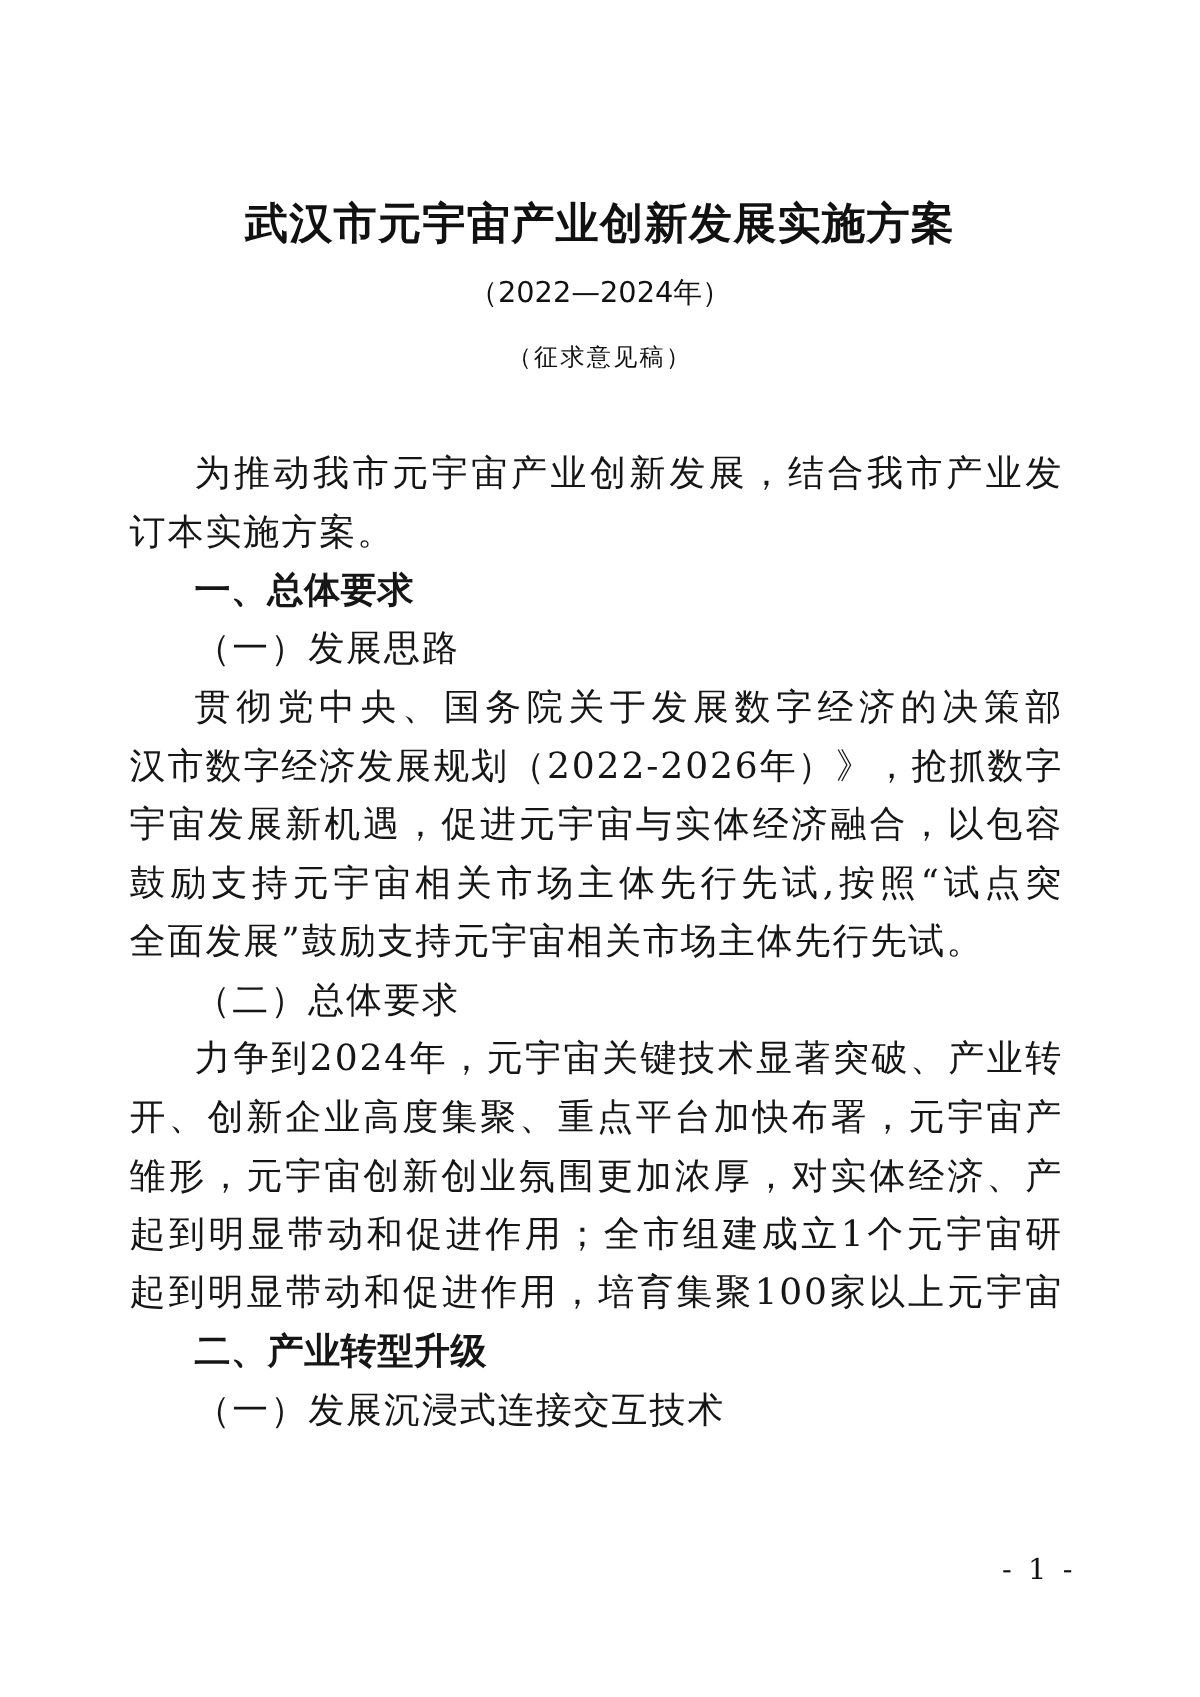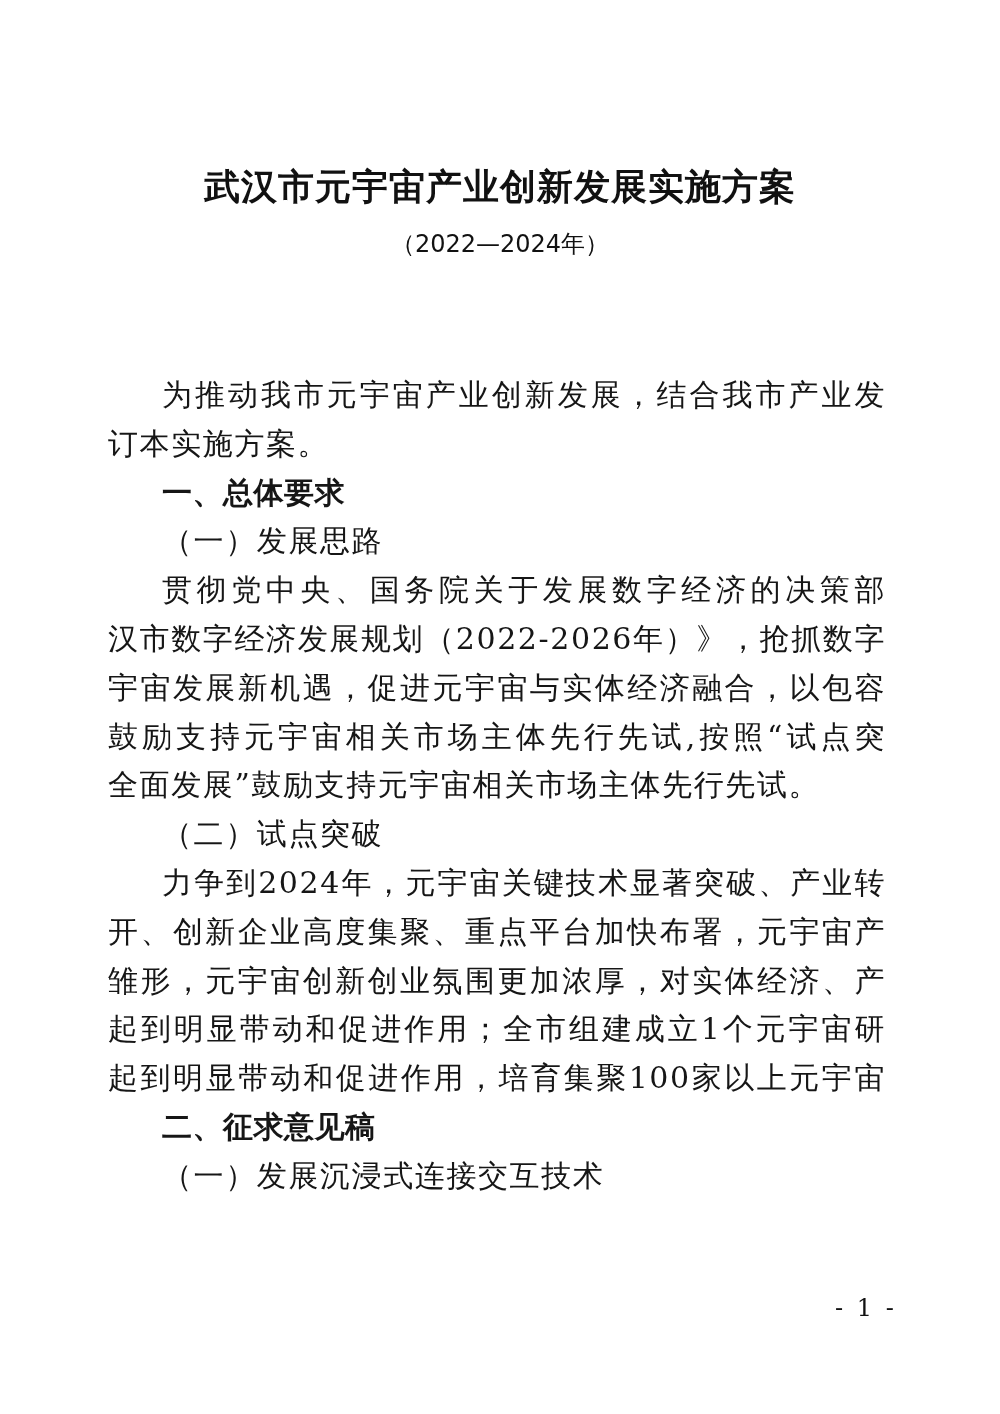--- a/index.html
+++ b/index.html
@@ -90,42 +90,43 @@
     letter-spacing: 3px;
   }
 </style>
 </head>
 <body>
 
 <div class="page">
 
   <div class="title title-main">武汉市元宇宙产业创新发展实施方案</div>
   <div class="title title-years">（2022—2024年）</div>
+  <div class="title title-draft">（征求意见稿）</div>
 
   <div class="body">
 
     <div class="line first justify">为推动我市元宇宙产业创新发展，结合我市产业发展实际，制</div>
     <div class="line">订本实施方案。</div>
 
     <div class="line h1">一、总体要求</div>
 
     <div class="line h2">（一）发展思路</div>
     <div class="line first justify">贯彻党中央、国务院关于发展数字经济的决策部署，落实《武</div>
     <div class="line justify">汉市数字经济发展规划（2022-2026年）》，抢抓数字经济和元</div>
     <div class="line justify">宇宙发展新机遇，促进元宇宙与实体经济融合，以包容审慎的态度</div>
     <div class="line justify">鼓励支持元宇宙相关市场主体先行先试,按照“试点突破、重点培育、</div>
     <div class="line">全面发展”鼓励支持元宇宙相关市场主体先行先试。</div>
 
-    <div class="line h2">（二）试点突破</div>
+    <div class="line h2">（二）总体要求</div>
     <div class="line first justify">力争到2024年，元宇宙关键技术显著突破、产业转型升级</div>
     <div class="line justify">开、创新企业高度集聚、重点平台加快布署，元宇宙产业生态初具</div>
     <div class="line justify">雏形，元宇宙创新创业氛围更加浓厚，对实体经济、产业转型升级</div>
     <div class="line justify">起到明显带动和促进作用；全市组建成立1个元宇宙研究院，建成</div>
     <div class="line justify">起到明显带动和促进作用，培育集聚100家以上元宇宙核心企业。</div>
 
-    <div class="line h1">二、征求意见稿</div>
+    <div class="line h1">二、产业转型升级</div>
     <div class="line h2">（一）发展沉浸式连接交互技术</div>
 
   </div>
 
   <div class="page-number">- 1 -</div>
 
 </div>
 
 </body></html>

